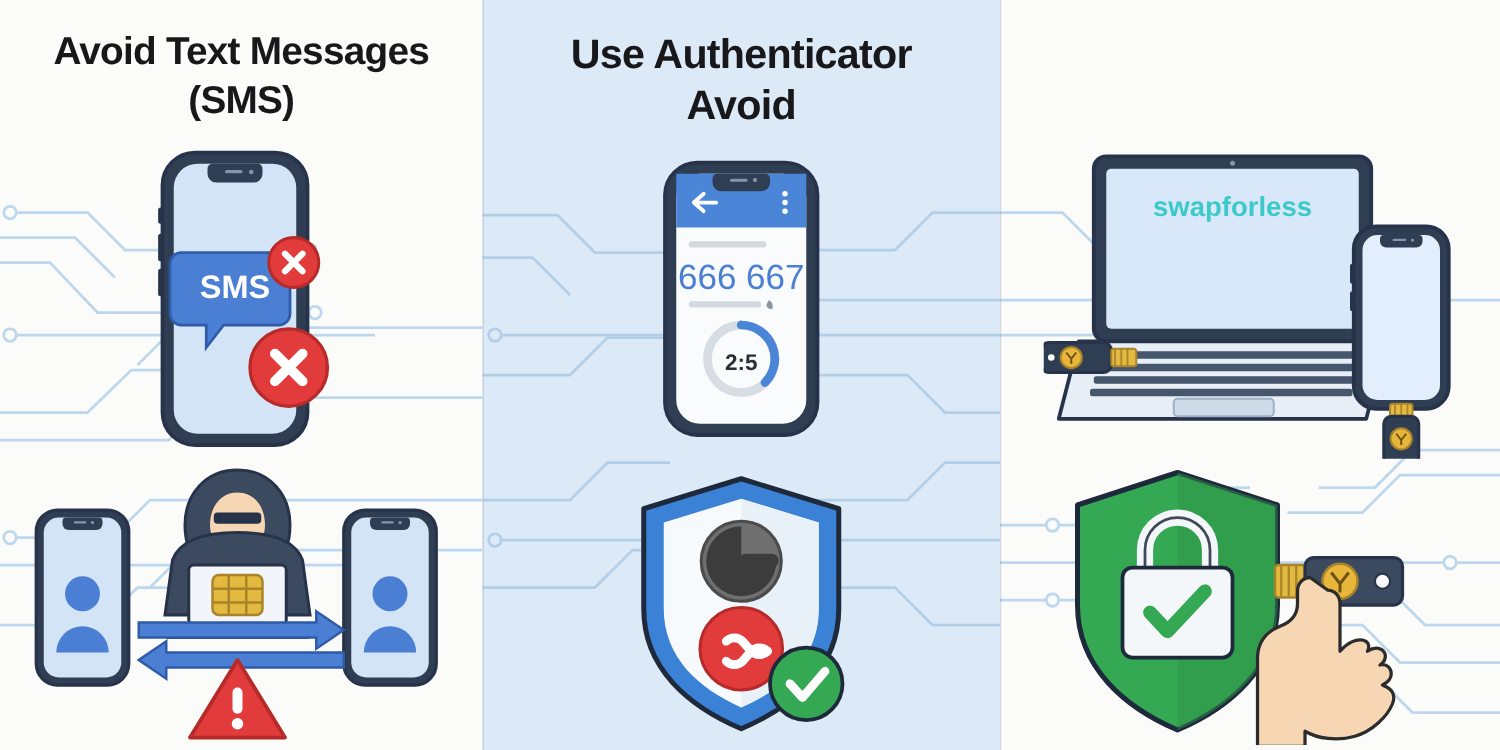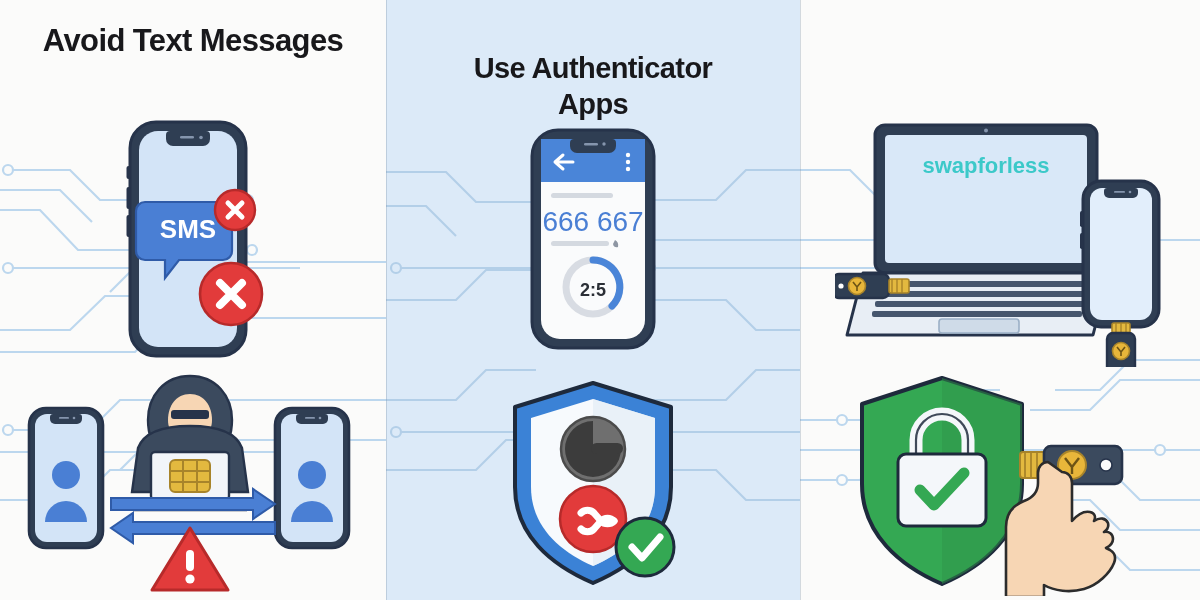--- a/index.html
+++ b/index.html
@@ -30,21 +30,21 @@
     margin: 0;
     padding-top: 22px;
     text-align: center;
     font-size: 31px;
     line-height: 1.25;
     font-weight: bold;
     letter-spacing: -0.6px;
     color: #18181b;
     font-family: "Liberation Sans", sans-serif;
   }
-  .panel-auth .panel-title { font-size: 29px; margin-top: 28px; }
+  .panel-auth .panel-title { font-size: 33px; }
   .panel-keys .panel-title { font-size: 29.5px; }
 
   .bg-circuit {
     position: absolute;
     inset: 0;
     z-index: 0;
     pointer-events: none;
   }
   .art-top, .art-bottom {
     position: absolute;
@@ -94,20 +94,21 @@
         <circle cx="8" cy="268" r="5"></circle>
         <circle cx="8" cy="430" r="5"></circle>
         <circle cx="248" cy="200" r="5"></circle>
         <circle cx="252" cy="250" r="5"></circle>
         <circle cx="252" cy="296" r="5"></circle>
       </g>
     </svg>
 
     <h2 class="panel-title">
       <span>Avoid Text Messages</span><br>
+      <span>(SMS)</span>
     </h2>
 
     <div class="art-top">
       <svg width="210" height="250" viewBox="0 0 210 250">
 
         <rect x="42" y="8" width="116" height="234" rx="26" fill="#2f3e53" stroke="#26334a" stroke-width="3"></rect>
         <rect x="51" y="17" width="98" height="216" rx="19" fill="#d3e4f7"></rect>
         <path d="M82 17 h36 a4 4 0 0 1 4 4 v4 a7 7 0 0 1 -7 7 h-30 a7 7 0 0 1 -7 -7 v-4 a4 4 0 0 1 4 -4z" fill="#2f3e53"></path>
         <rect x="92" y="22" width="14" height="2.6" rx="1.3" fill="#8595ad"></rect>
         <circle cx="113" cy="23.5" r="1.8" fill="#8595ad"></circle>
@@ -209,21 +210,21 @@
       <g fill="#dceaf8" stroke="#b3cfe8" stroke-width="2.2">
         <circle cx="10" cy="268" r="5"></circle>
         <circle cx="10" cy="432" r="5"></circle>
         <circle cx="264" cy="268" r="5"></circle>
         <circle cx="264" cy="432" r="5"></circle>
       </g>
     </svg>
 
     <h2 class="panel-title">
       <span>Use Authenticator</span><br>
-      <span>Apps</span>
+      <span>Avoid</span>
     </h2>
 
     <div class="art-top">
       <svg width="150" height="230" viewBox="0 0 150 230">
         <rect x="14" y="6" width="122" height="218" rx="26" fill="#2f3e53" stroke="#26334a" stroke-width="3"></rect>
         <rect x="23" y="15" width="104" height="200" rx="19" fill="#fafbfc"></rect>
 
         <path d="M23 15 h104 v43 h-104z" fill="#4a85d8"></path>
         <path d="M56 15 h38 a4 4 0 0 1 4 4 v3 a7 7 0 0 1 -7 7 h-32 a7 7 0 0 1 -7 -7 v-3 a4 4 0 0 1 4 -4z" fill="#2f3e53"></path>
         <rect x="66" y="19" width="14" height="2.4" rx="1.2" fill="#8595ad"></rect>

